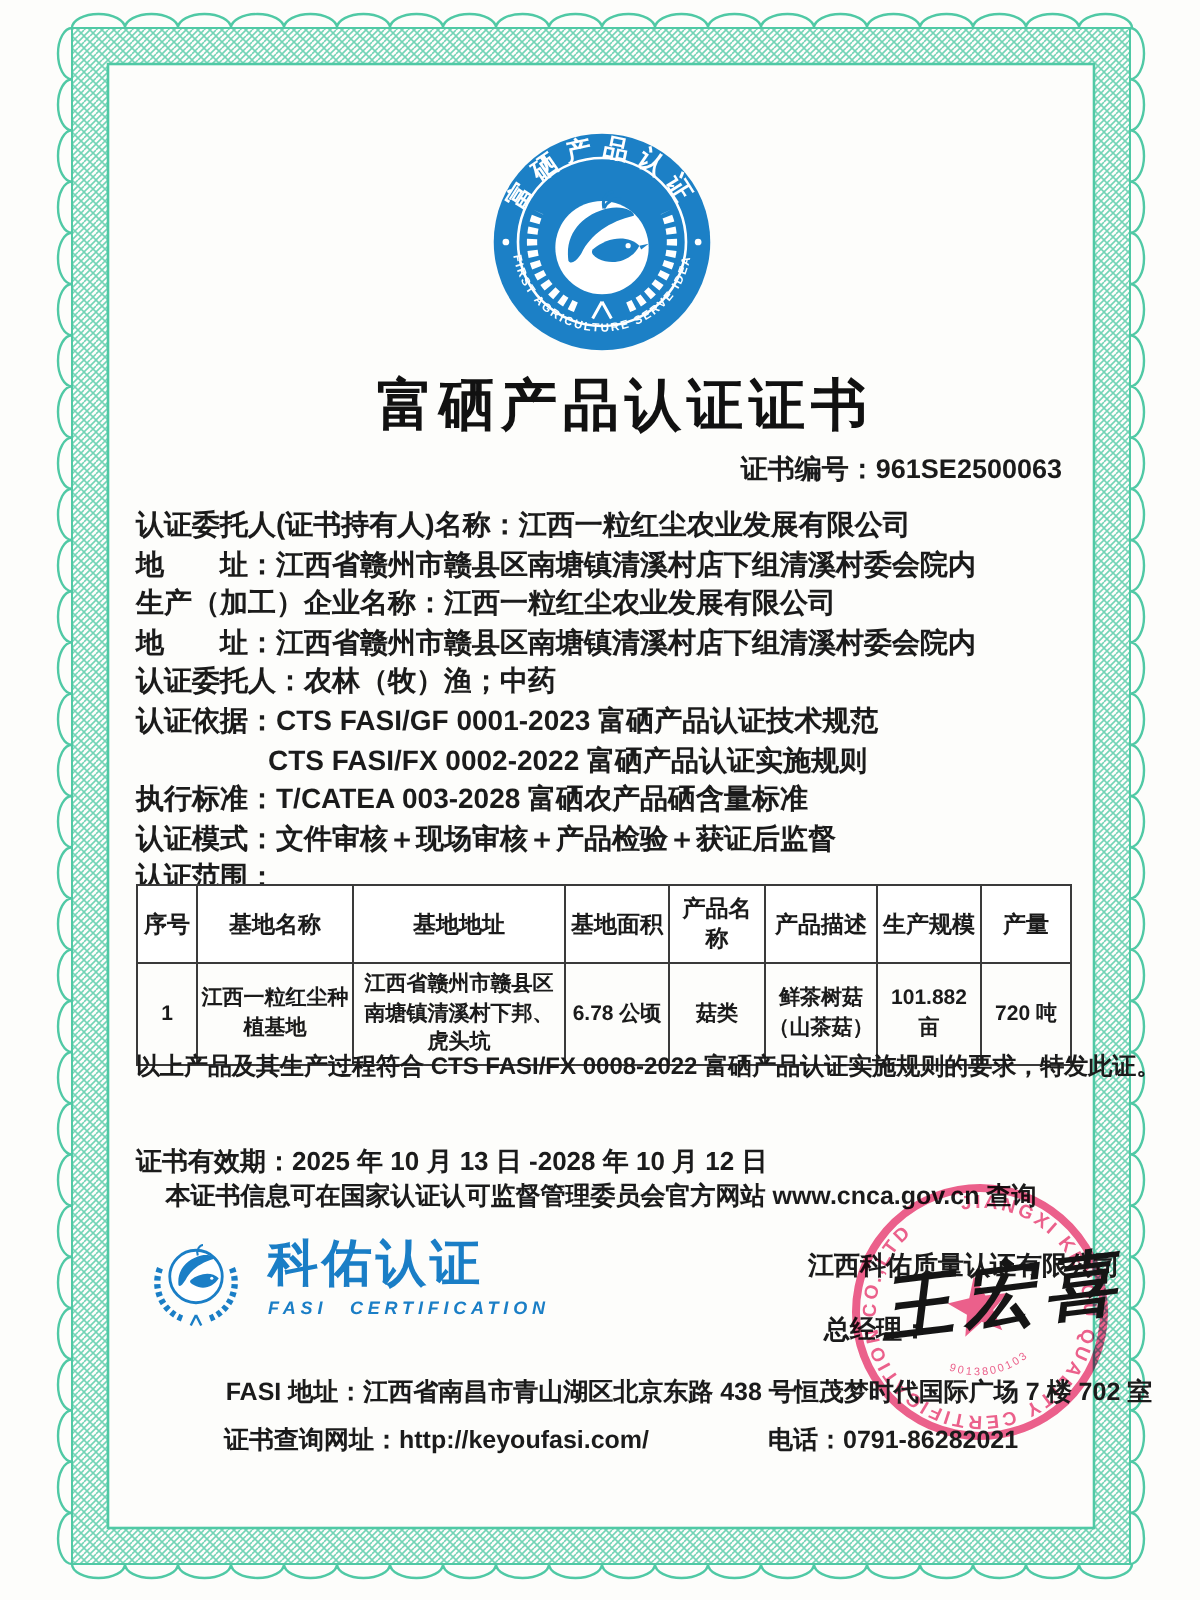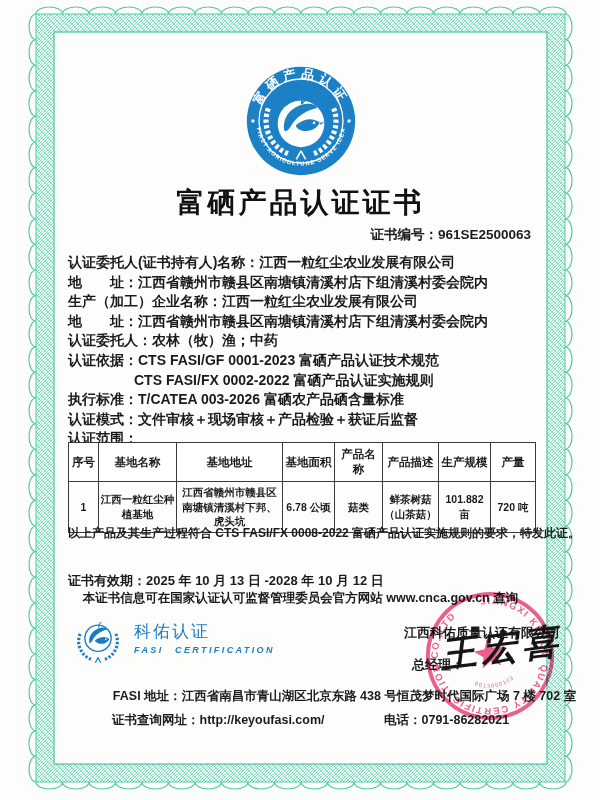--- a/index.html
+++ b/index.html
@@ -1,39 +1,39 @@
 <!DOCTYPE html>
 <html><head>
 <meta charset="utf-8">
 <style>
   html,body{margin:0;padding:0;}
   body{width:600px;height:800px;font-family:"Liberation Sans","DejaVu Sans",sans-serif;background:#ffffff;}
   .cert{position:relative;width:600px;height:800px;background:#fdfdfb;overflow:hidden;color:#1b1b1b;}
   .frame-svg{position:absolute;left:0;top:0;width:600px;height:800px;pointer-events:none;}
   .content{position:absolute;left:54px;top:32px;width:493px;height:732px;}
   .emblem{position:absolute;left:50%;top:33px;transform:translateX(-50%);width:112px;height:112px;}
-  .title{position:absolute;top:152px;left:0;width:100%;text-align:center;font-size:28px;font-weight:800;letter-spacing:3px;color:#111;}
+  .title{position:absolute;top:152px;left:0;width:100%;text-align:center;font-size:28px;font-weight:800;letter-spacing:3px;color:#111;padding-left:12px;}
   .certno{position:absolute;top:194px;right:16px;font-size:13.5px;font-weight:700;}
   .fields{position:absolute;top:221px;left:14px;right:8px;}
   .field-line{font-size:14px;font-weight:700;line-height:19.6px;white-space:nowrap;}
   .field-line.indent{padding-left:66px;}
   .field-label{font-weight:700;}
   .field-value{font-weight:700;}
   .scope-table{position:absolute;top:410px;left:14px;border-collapse:collapse;table-layout:fixed;width:467px;font-weight:600;}
   .scope-table th{font-size:11.5px;font-weight:700;border:1px solid #3a3a3a;padding:4px 1px;background:#fff;}
   .scope-table td{font-size:10.5px;border:1px solid #3a3a3a;text-align:center;padding:3px 1px;line-height:1.4;}
   .statement{position:absolute;top:493px;left:14px;right:8px;font-size:12px;font-weight:700;white-space:nowrap;}
   .dates-line{position:absolute;top:517px;left:14px;right:8px;font-size:13px;font-weight:700;}
   .date-second{position:absolute;left:244px;top:0;}
   .validity-line{position:absolute;top:540px;left:14px;font-size:13px;font-weight:700;}
   .query-note{position:absolute;top:558px;left:0;width:100%;text-align:center;font-size:12.5px;font-weight:700;}
   .keyou{position:absolute;top:580px;left:16px;display:flex;align-items:center;}
   .keyou-emblem{width:56px;height:56px;}
   .keyou-text{margin-left:8px;}
-  .keyou-cn{font-size:17px;font-weight:400;color:#1a7ec6;letter-spacing:2px;line-height:1.1;}
+  .keyou-cn{font-size:25px;font-weight:700;color:#1a7ec6;letter-spacing:2px;line-height:1.1;}
   .keyou-en{font-size:9px;font-weight:700;font-style:italic;color:#1a7ec6;letter-spacing:2.4px;margin-top:2px;}
   .company{position:absolute;top:592px;left:350px;font-size:13px;font-weight:700;white-space:nowrap;}
   .gm-line{position:absolute;top:624px;left:336px;font-size:13px;font-weight:700;margin-left:22px;}
   .seal{position:absolute;left:368px;top:556px;width:136px;height:136px;transform:rotate(-10deg);opacity:0.85;mix-blend-mode:multiply;}
   .signature{position:absolute;left:386px;top:592px;font-family:"DejaVu Serif","Liberation Serif",serif;font-style:italic;font-weight:700;font-size:36px;color:#151515;transform:rotate(-7deg);letter-spacing:5px;white-space:nowrap;}
   .fasi-line{position:absolute;top:656px;left:0;width:100%;text-align:center;font-size:12.5px;font-weight:700;white-space:nowrap;padding-left:44px;}
   .url-line{position:absolute;top:680px;left:0;width:100%;font-size:12.5px;font-weight:700;}
   .url-part{position:absolute;left:58px;top:0;}
   .phone-part{position:absolute;left:330px;top:0;}
 </style>
@@ -92,21 +92,21 @@
     </div>
 
     <div class="fields">
       <div class="field-line"><span class="field-label">认证委托人(证书持有人)名称：</span><span class="field-value">江西一粒红尘农业发展有限公司</span></div>
       <div class="field-line"><span class="field-label">地　　址：</span><span class="field-value">江西省赣州市赣县区南塘镇清溪村店下组清溪村委会院内</span></div>
       <div class="field-line"><span class="field-label">生产（加工）企业名称：</span><span class="field-value">江西一粒红尘农业发展有限公司</span></div>
       <div class="field-line"><span class="field-label">地　　址：</span><span class="field-value">江西省赣州市赣县区南塘镇清溪村店下组清溪村委会院内</span></div>
       <div class="field-line"><span class="field-label">认证委托人：</span><span class="field-value">农林（牧）渔；中药</span></div>
       <div class="field-line"><span class="field-label">认证依据：</span><span class="field-value">CTS FASI/GF 0001-2023 富硒产品认证技术规范</span></div>
       <div class="field-line indent"><span class="field-value">CTS FASI/FX 0002-2022 富硒产品认证实施规则</span></div>
-      <div class="field-line"><span class="field-label">执行标准：</span><span class="field-value">T/CATEA 003-2026 富硒农产品硒含量标准</span></div>
+      <div class="field-line"><span class="field-label">执行标准：</span><span class="field-value">T/CATEA 003-2028 富硒农产品硒含量标准</span></div>
       <div class="field-line"><span class="field-label">认证模式：</span><span class="field-value">文件审核＋现场审核＋产品检验＋获证后监督</span></div>
       <div class="field-line"><span class="field-label">认证范围：</span><span class="field-value"></span></div>
     </div>
 
     <table class="scope-table">
       <colgroup>
         <col style="width:30px">
           <col style="width:78px">
           <col style="width:106px">
           <col style="width:52px">

